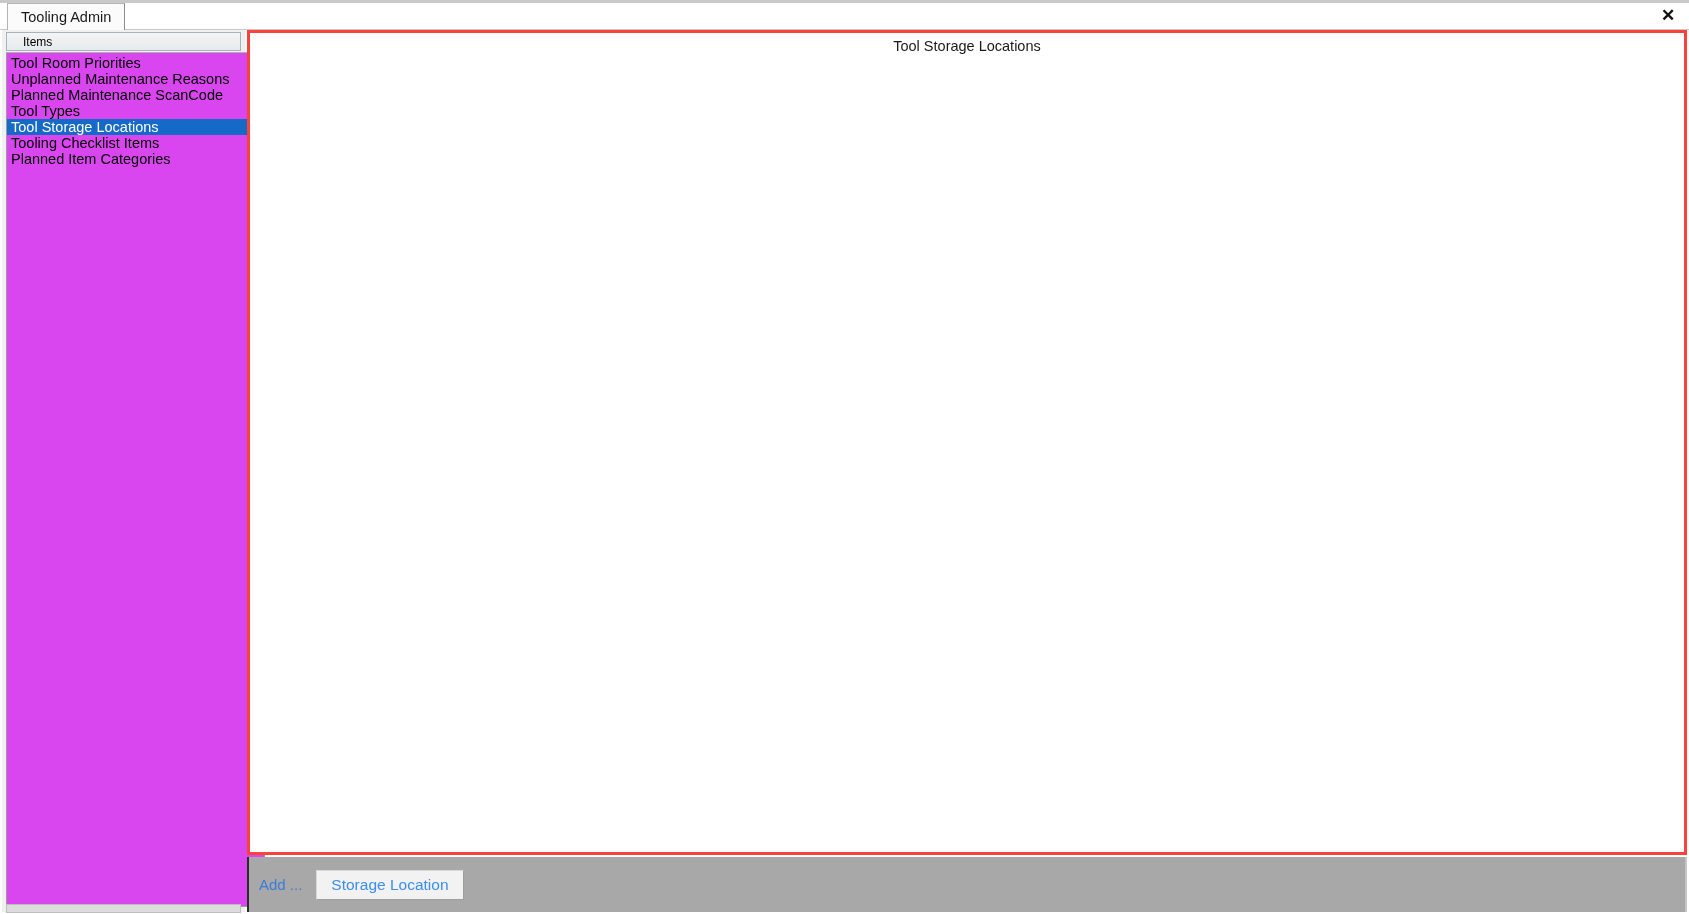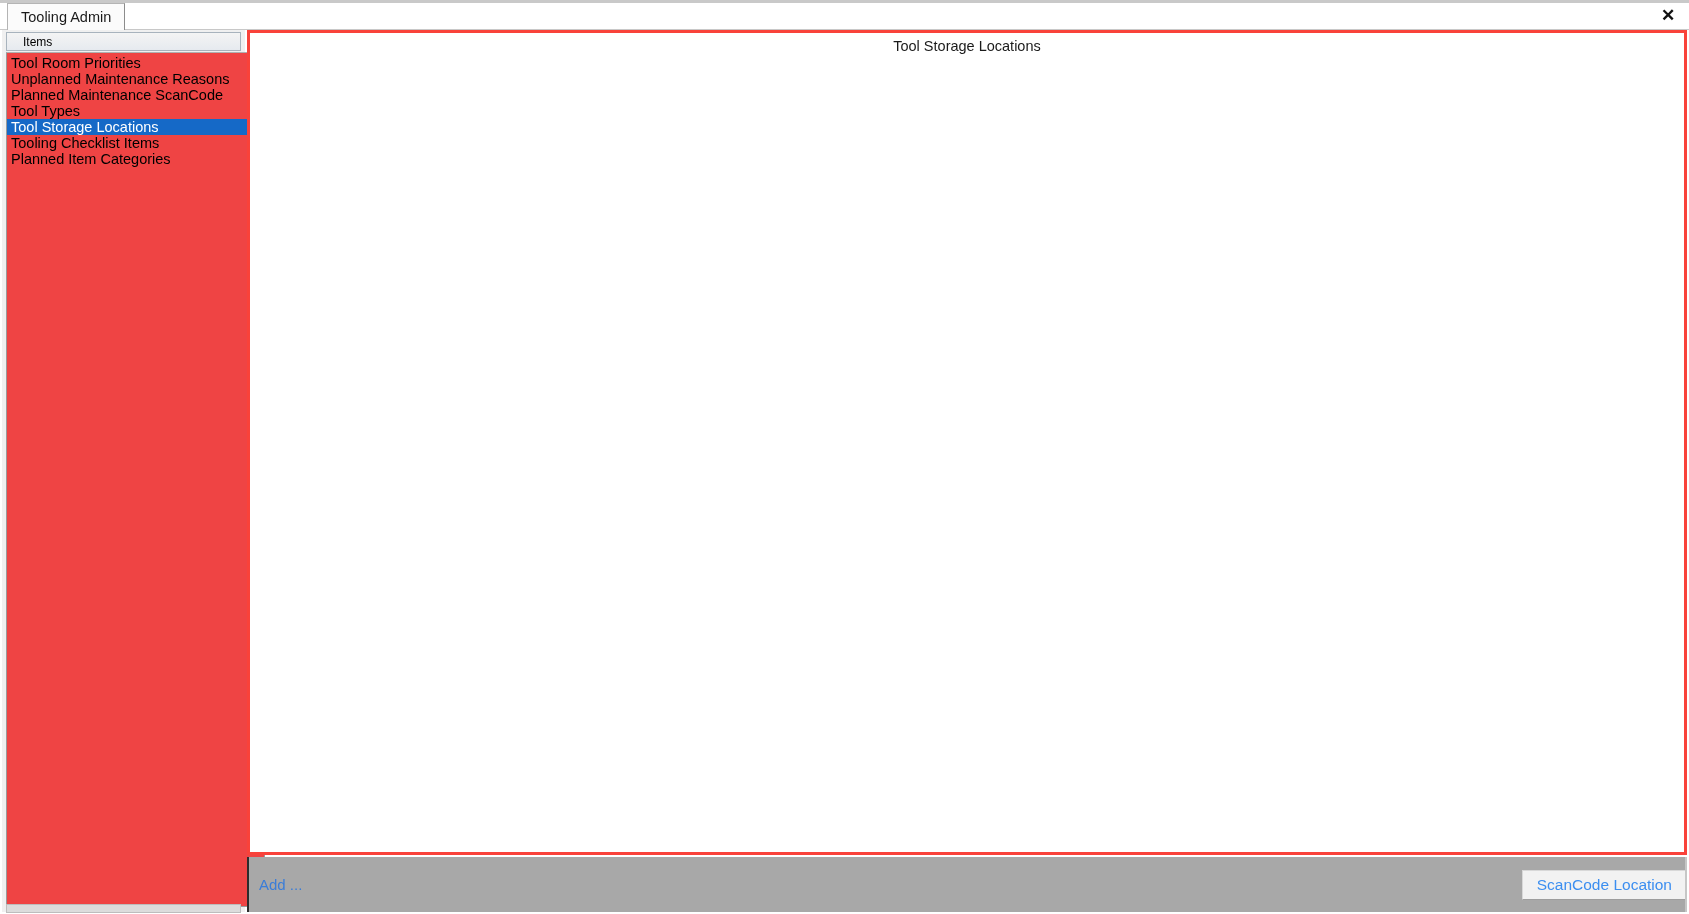--- a/index.html
+++ b/index.html
@@ -92,21 +92,21 @@
     padding-left: 16px;
     font-size: 12px;
     color: #000;
   }
   #sidebar-list {
     position: absolute;
     left: 4px;
     top: 22px;
     width: 259px;
     height: 855px;
-    background: #ef4444;
+    background: #d946ef;
     border: 1px solid #9a9a9a;
     border-top: 1px solid #b0b0b0;
     box-sizing: border-box;
     overflow: hidden;
     padding-top: 2px;
   }
   .list-item {
     height: 16px;
     line-height: 16px;
     padding-left: 4px;
@@ -244,21 +244,20 @@
     left: 247px;
     top: 857px;
     width: 1440px;
     height: 55px;
     background: #a8a8a8;
     border-left: 2px solid #2c2c2c;
     box-sizing: border-box;
     display: flex;
     align-items: center;
     padding-left: 10px;
-    justify-content: space-between;
   }
   #add-label {
     font-size: 15px;
     color: #3b7dd8;
     margin-right: 14px;
     cursor: pointer;
     user-select: none;
   }
   #storage-location-button {
     background: #f2f2f2;
@@ -327,15 +326,15 @@
   <div id="grid">
 
 
 
 
   </div>
 </div>
 
 <div id="actionbar">
   <span id="add-label">Add ...</span>
-  <button id="storage-location-button">ScanCode Location</button>
+  <button id="storage-location-button">Storage Location</button>
   <div id="actionbar-rightedge"></div>
 </div>
 
 </body></html>

